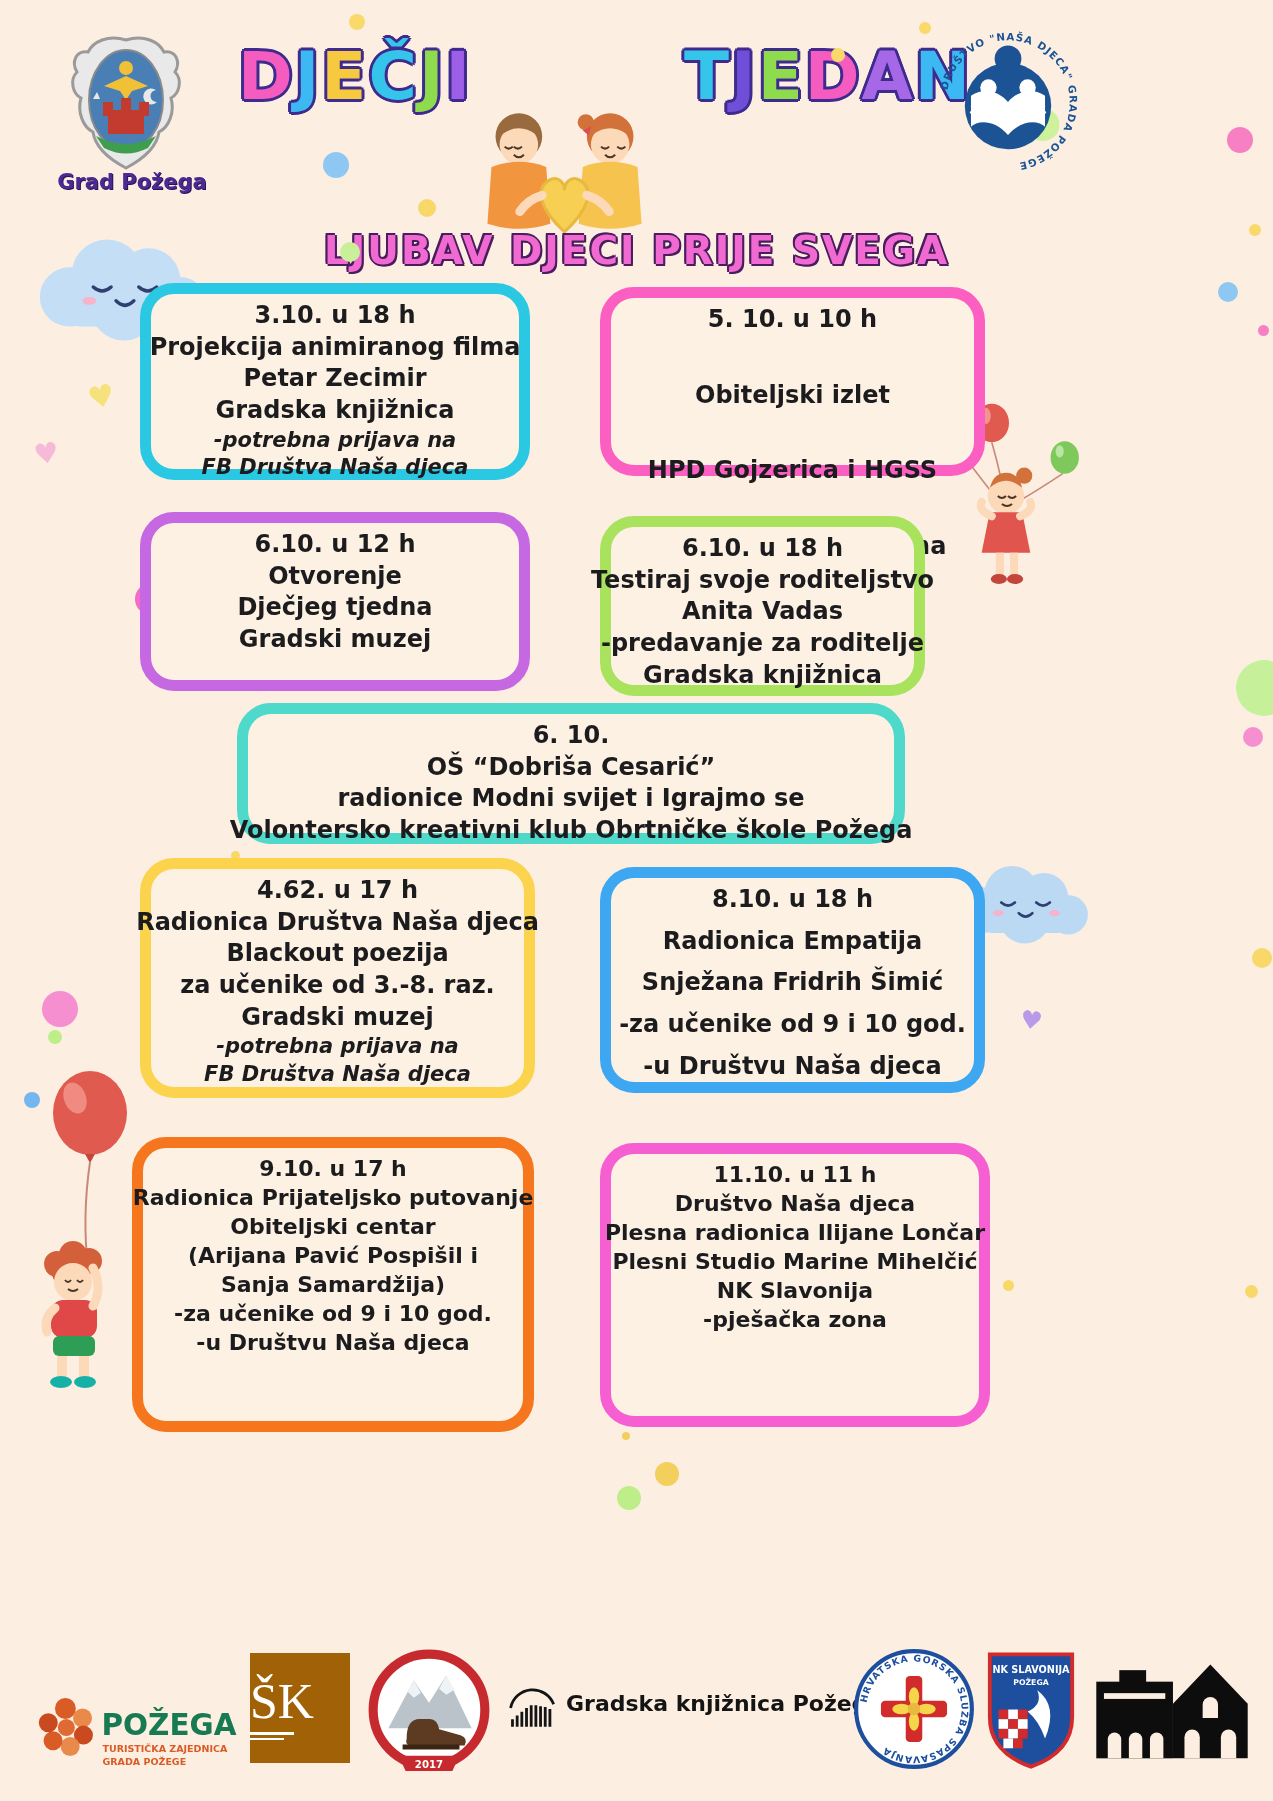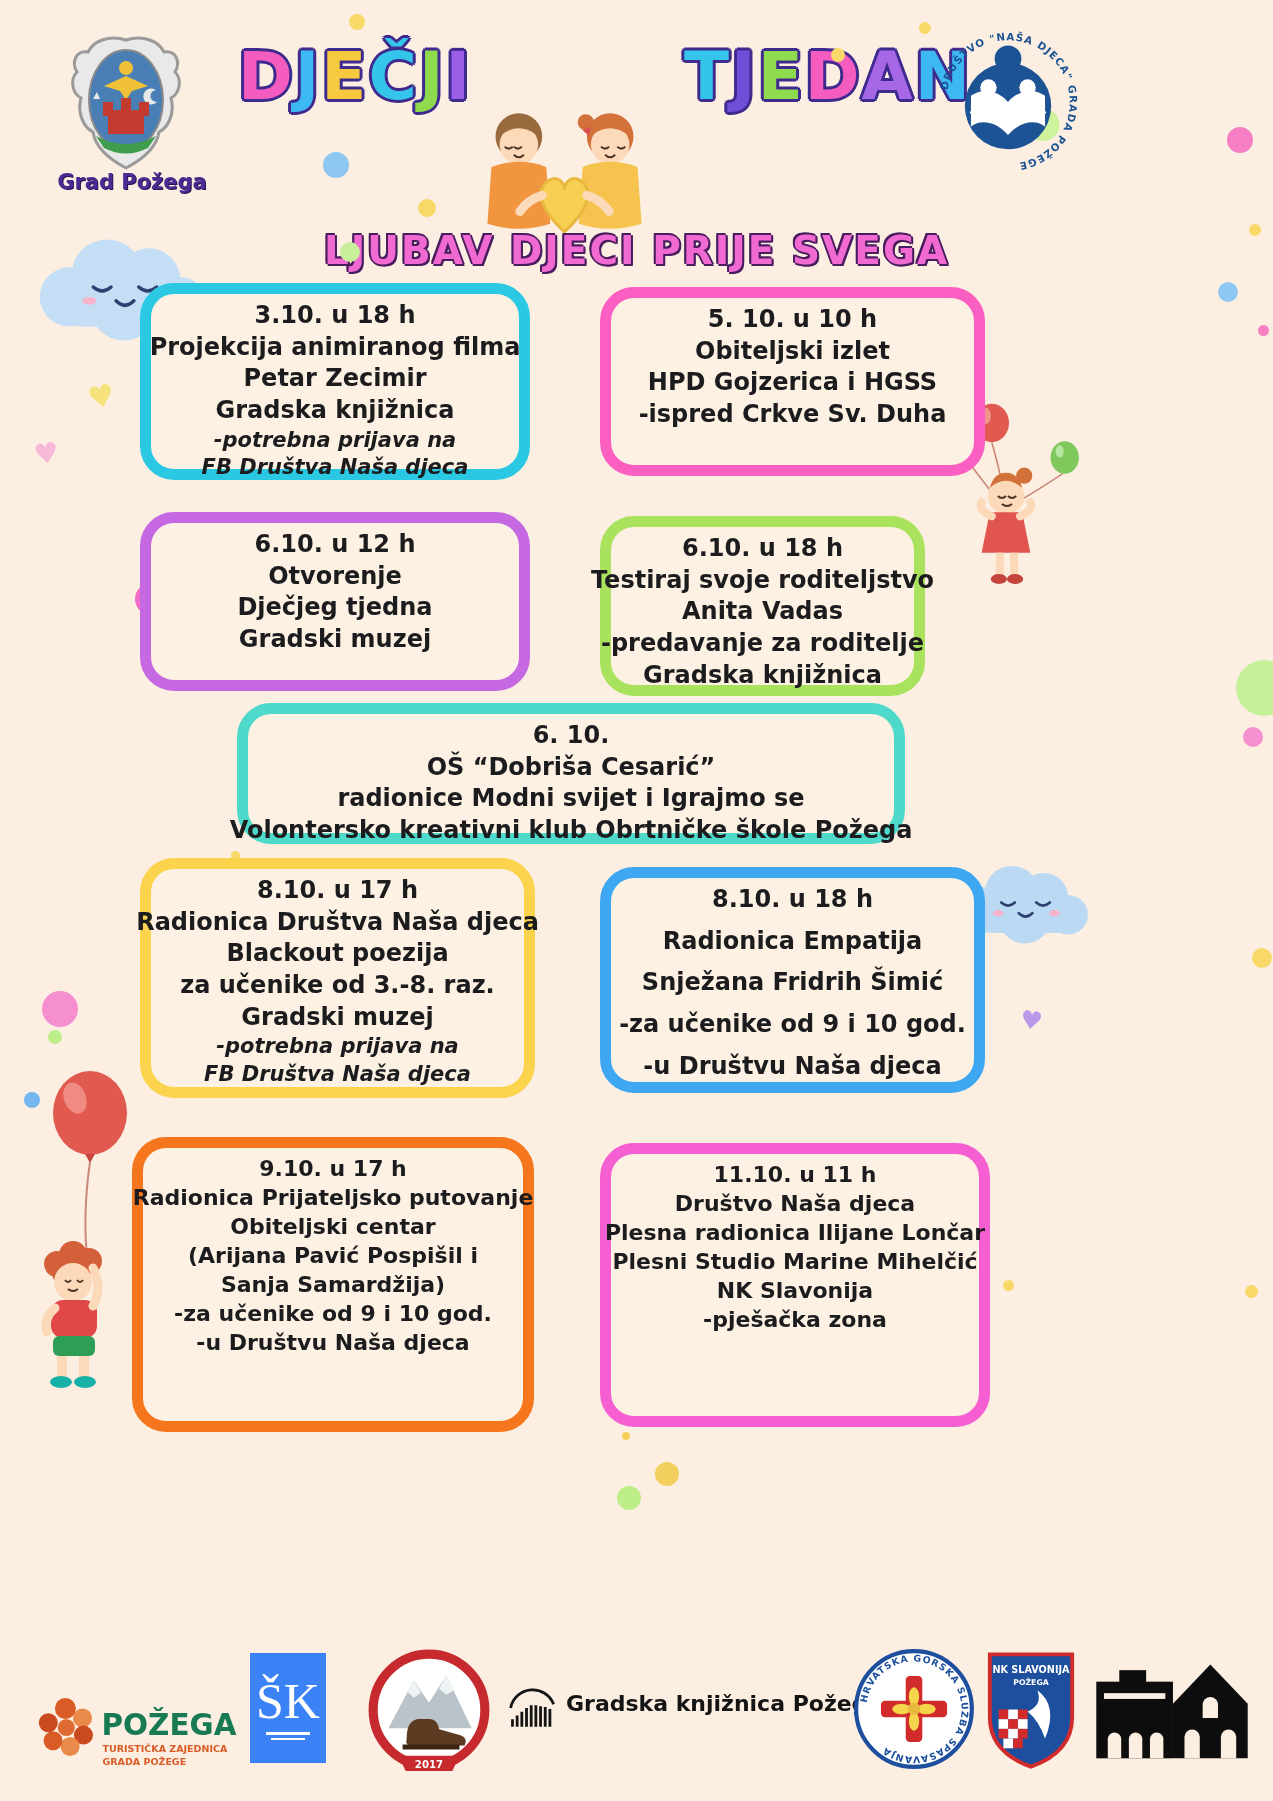--- a/index.html
+++ b/index.html
@@ -22,22 +22,22 @@
   .line{font-weight:bold;font-size:24px;line-height:1.32;color:#1c1c1e;text-align:center;white-space:nowrap;}
   .note{font-style:italic;font-size:21px;}
   .fs22 .line{font-size:22px;}
   .dot{position:absolute;border-radius:50%;}
   .heart{position:absolute;line-height:1;}
   .decor{position:absolute;}
   
   .footer{position:absolute;left:0;top:1645px;width:1273px;height:156px;}
   .footer-item{position:absolute;}
   .lib-label{position:absolute;left:566px;top:46px;font-weight:bold;font-size:22px;color:#141414;}
-  .sk-box{position:absolute;left:250px;top:8px;width:76px;height:110px;background:#3b82f6;
-      display:flex;flex-direction:column;align-items:center;justify-content:center;}
+  .sk-box{position:absolute;left:250px;top:8px;width:100px;height:110px;background:#a16207;
+      display:flex;flex-direction:column;justify-content:center;}
   .sk-text{color:#fff;font-family:"Liberation Serif","DejaVu Serif",serif;font-size:50px;line-height:1;}
   .sk-lines{width:44px;border-top:3px solid #fff;margin-top:6px;}
   .sk-lines2{width:34px;border-top:2px solid #fff;margin-top:3px;}
 </style>
 </head>
 <body>
 
 <div class="poster">
 
   <svg class="decor" style="left:64px;top:34px;" width="124" height="138" viewBox="0 0 120 138">
@@ -213,21 +213,21 @@
   <div class="event" style="left: 140px; top: 283px; width: 390px; height: 197px; border-color: rgb(43, 200, 228);">
 
   <div class="line normal">3.10. u 18 h</div>
       <div class="line normal">Projekcija animiranog filma</div>
       <div class="line normal">Petar Zecimir</div>
       <div class="line normal">Gradska knjižnica</div>
       <div class="line note">-potrebna prijava na</div>
       <div class="line note">FB Društva Naša djeca</div>
     </div>
 
-  <div class="event" style="left: 600px; top: 287px; width: 385px; height: 189px; border-color: rgb(251, 95, 193);">
+  <div class="event" style="left: 600px; top: 287px; width: 385px; height: 189px; border-color: rgb(251, 95, 193); gap: 44px;">
 
   <div class="line normal">5. 10. u 10 h</div>
       <div class="line normal">Obiteljski izlet</div>
       <div class="line normal">HPD Gojzerica i HGSS</div>
       <div class="line normal">-ispred Crkve Sv. Duha</div>
     </div>
 
   <div class="event" style="left: 140px; top: 512px; width: 390px; height: 179px; border-color: rgb(197, 104, 226);">
 
   <div class="line normal">6.10. u 12 h</div>
@@ -248,21 +248,21 @@
   <div class="event" style="left: 237px; top: 703px; width: 668px; height: 141px; border-color: rgb(78, 217, 203);">
 
   <div class="line normal">6. 10.</div>
       <div class="line normal">OŠ “Dobriša Cesarić”</div>
       <div class="line normal">radionice Modni svijet i Igrajmo se</div>
       <div class="line normal">Volontersko kreativni klub Obrtničke škole Požega</div>
     </div>
 
   <div class="event" style="left: 140px; top: 858px; width: 395px; height: 240px; border-color: rgb(252, 211, 77);">
 
-  <div class="line normal">8.10. u 17 h</div>
+  <div class="line normal">4.62. u 17 h</div>
       <div class="line normal">Radionica Društva Naša djeca</div>
       <div class="line normal">Blackout poezija</div>
       <div class="line normal">za učenike od 3.-8. raz.</div>
       <div class="line normal">Gradski muzej</div>
       <div class="line note">-potrebna prijava na</div>
       <div class="line note">FB Društva Naša djeca</div>
     </div>
 
   <div class="event" style="left: 600px; top: 867px; width: 385px; height: 226px; border-color: rgb(62, 167, 242); gap: 10px;">
 

